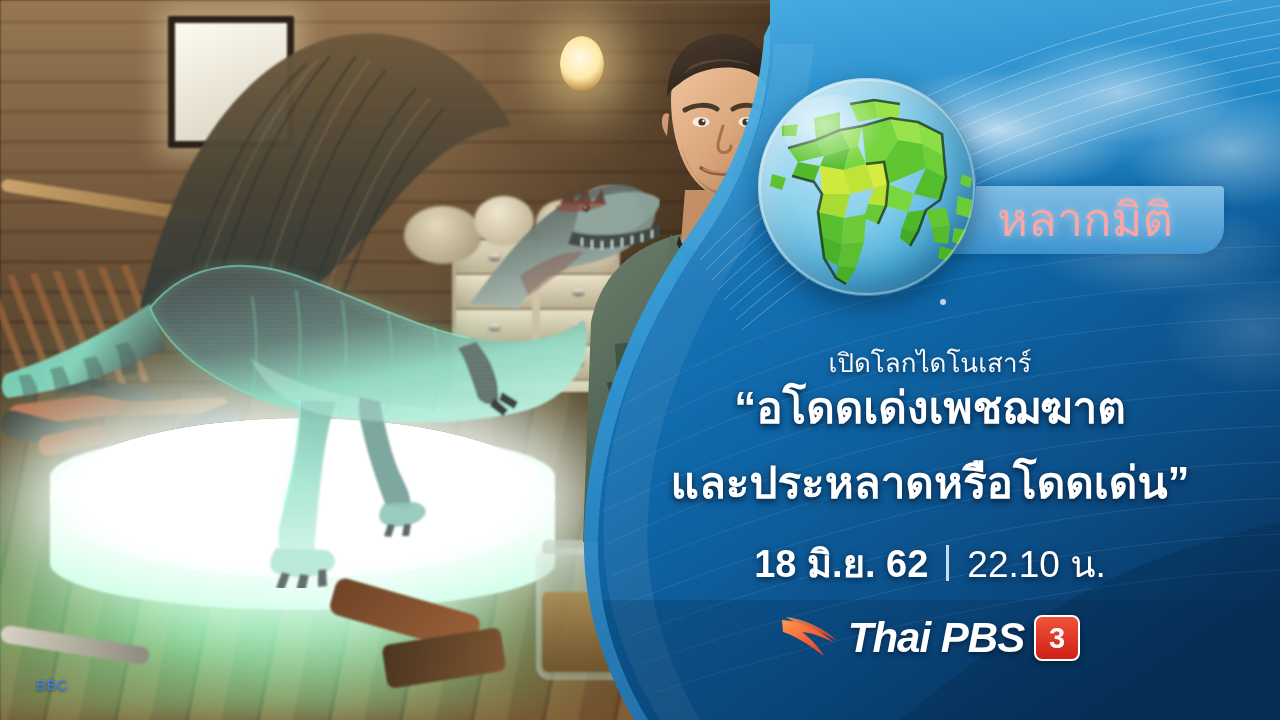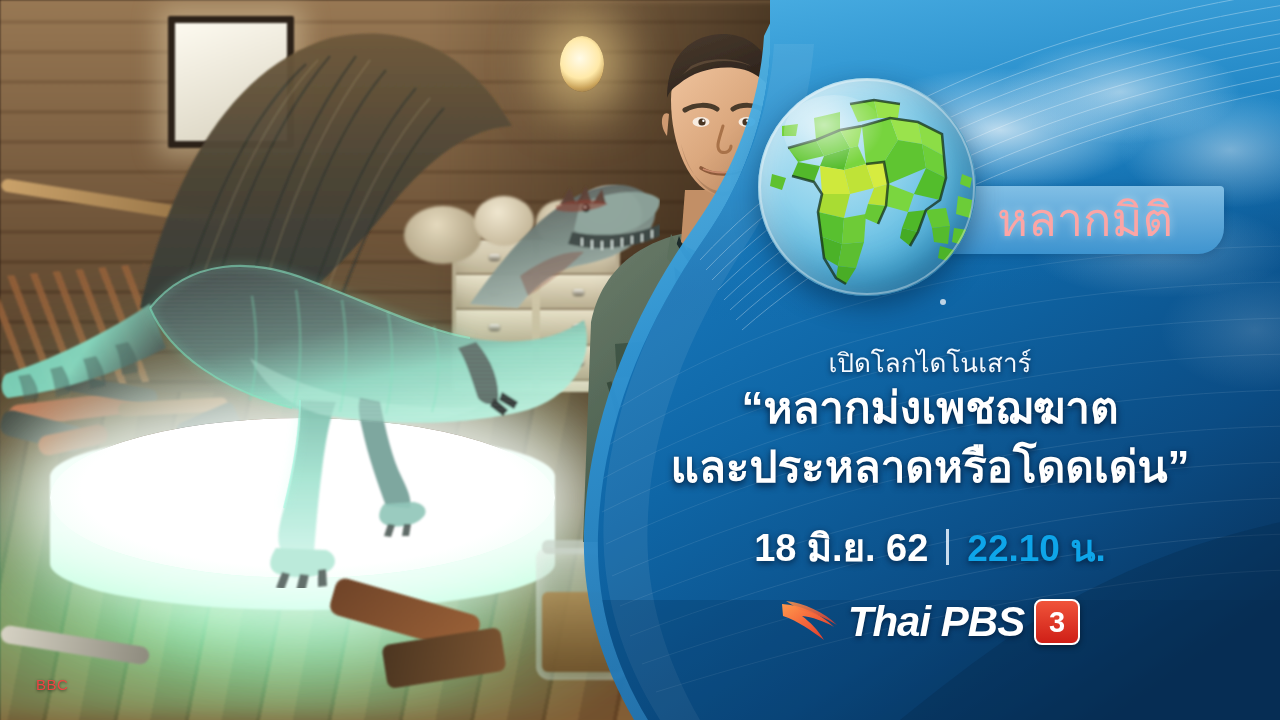--- a/index.html
+++ b/index.html
@@ -185,34 +185,34 @@
   
   .copy{position:absolute;left:600px;top:348px;width:660px;text-align:center;}
   .t-line1{
     font-size:26px;font-weight:400;color:#f4f9ff;line-height:1.18;
     text-shadow:0 2px 5px rgba(0,25,55,.75);
   }
   .t-line2,.t-line3{
     font-size:44px;font-weight:700;color:#ffffff;line-height:1.30;
     text-shadow:0 3px 7px rgba(0,22,50,.85), 0 0 2px rgba(0,40,80,.6);
   }
-  .t-line3{margin-top:2px;}
+  .t-line3{margin-top:18px;}
   .datetime{
     margin-top:22px;font-size:0;white-space:nowrap;
   }
   .dt-date{
     font-size:38px;font-weight:700;color:#ffffff;
     text-shadow:0 2px 6px rgba(0,22,50,.8);
   }
   .dt-sep{
     display:inline-block;width:3px;height:36px;margin:0 18px -4px 18px;
     background:rgba(235,245,255,.85);
   }
   .dt-time{
-    font-size:37px;font-weight:700;color:#0ea5e9;
+    font-size:37px;font-weight:400;color:#ffffff;
     text-shadow:0 2px 6px rgba(0,22,50,.8);
     margin-top:24px;
   }
 
   
   .pbs{
     margin-top:20px;display:inline-flex;align-items:center;gap:10px;
   }
   .pbs-swoosh{width:58px;height:46px;display:block;}
   .pbs-word{
@@ -224,21 +224,21 @@
     background:linear-gradient(180deg,#f0543a,#cf1f17);
     border:2px solid #ffffff;
     display:flex;align-items:center;justify-content:center;
     font-size:29px;font-weight:700;color:#ffffff;
     box-shadow:0 2px 6px rgba(0,0,0,.45);
   }
 
   
   .bbc{
     position:absolute;left:36px;top:676px;
-    font-size:15px;font-weight:400;color:#ef4444;letter-spacing:.5px;
+    font-size:15px;font-weight:400;color:#3b82f6;letter-spacing:.5px;
     text-shadow:0 1px 3px rgba(0,0,0,.6);
   }
 </style>
 </head>
 <body>
 
 <div id="stage">
 
   <div class="photo">
     <div class="wall"></div>
@@ -710,21 +710,21 @@
       </svg>
       <div class="shine"></div>
     </div>
 
 
     <div class="subname">หลากมิติ</div>
   </div>
 
   <div class="copy">
     <div class="t-line1">เปิดโลกไดโนเสาร์</div>
-    <div class="t-line2">“หลากม่งเพชฌฆาต</div>
+    <div class="t-line2">“อโดดเด่งเพชฌฆาต</div>
     <div class="t-line3">และประหลาดหรือโดดเด่น”</div>
 
     <div class="datetime">
       <span class="dt-date">18 มิ.ย. 62</span>
       <span class="dt-sep"></span>
       <span class="dt-time">22.10 น.</span>
     </div>
 
     <div class="pbs">
       <svg class="pbs-swoosh" viewBox="0 0 58 46" xmlns="http://www.w3.org/2000/svg">

